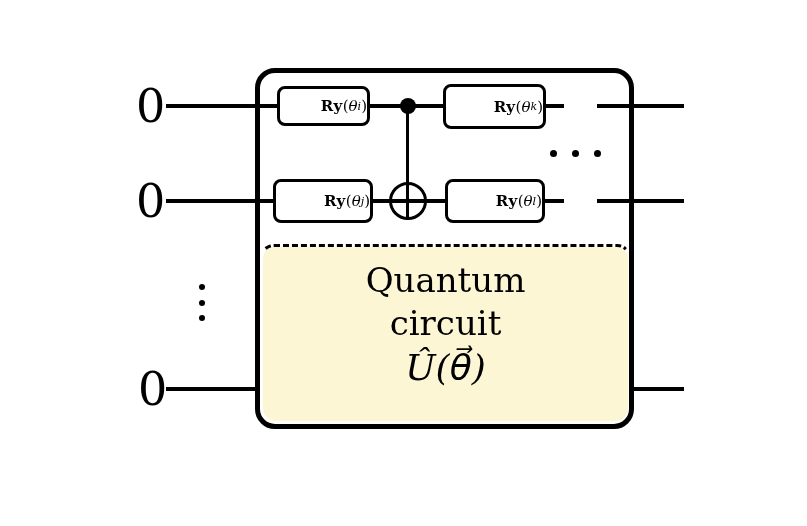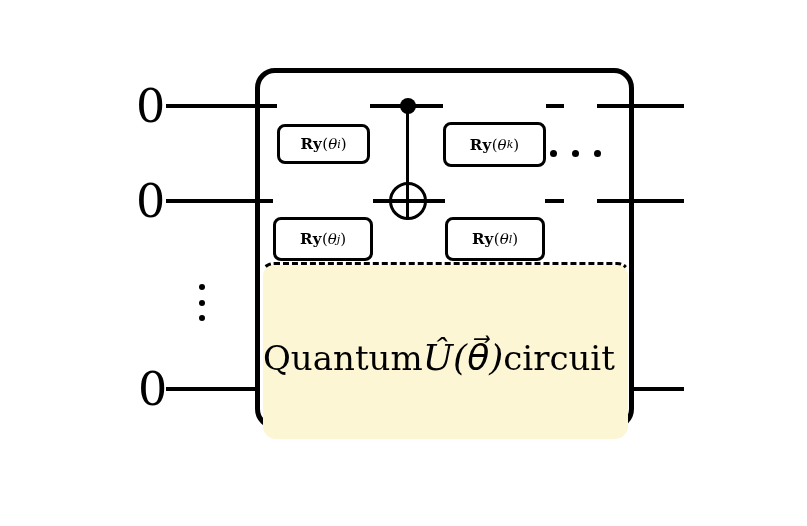--- a/index.html
+++ b/index.html
@@ -24,32 +24,32 @@
     width: 379px; height: 361px;
     border: 5px solid var(--ink);
     border-radius: 20px;
     background: #ffffff;
     z-index: 1;
   }
 
   
   .ansatz-region {
     position: absolute;
-    left: 260px; top: 262px;
+    left: 260px; top: 244px;
     width: 371px; height: 180px;
     background: var(--regionFill);
     background-clip: padding-box;
     border: 3px dashed var(--ink);
     border-left-color: transparent;
     border-right-color: transparent;
     border-bottom-color: transparent;
     border-radius: 14px 14px 16px 16px;
     z-index: 2;
     display: flex;
-    flex-direction: row;
+    flex-direction: column;
     align-items: center;
     padding-top: 12px;
     text-align: center;
   }
   .region-line { font-size: 34px; line-height: 43px; color: var(--ink); }
   .region-line.math { font-style: italic; font-size: 36px; line-height: 46px; }
 
   
   .wire {
     position: absolute;
@@ -60,25 +60,24 @@
 
   
   .gate {
     position: absolute;
     background: var(--gateFill);
     border: 3px solid var(--ink);
     border-radius: 8px;
     z-index: 5;
     display: flex;
     align-items: center;
-    justify-content: center;
+    justify-content: flex-end;
     font-size: 15px;
     color: var(--ink);
     white-space: nowrap;
-    margin-top: 38px;
   }
   .gate .gb { font-weight: bold; letter-spacing: 0.5px; }
   .gate .gi { font-style: italic; }
   .gate sub { font-size: 11px; font-style: italic; line-height: 1; }
   .g1 { left: 277px; top: 86px;  width: 93px;  height: 40px; }
   .g2 { left: 273px; top: 179px; width: 100px; height: 44px; }
   .g3 { left: 443px; top: 84px;  width: 103px; height: 45px; }
   .g4 { left: 445px; top: 179px; width: 100px; height: 44px; }
 
   
@@ -141,22 +140,22 @@
 </style>
 </head>
 <body>
 
 <div class="canvas">
 
   <div class="circuit-box"></div>
 
   <div class="ansatz-region">
     <div class="region-line">Quantum</div>
+    <div class="region-line">circuit</div>
     <div class="region-line math">Û(θ⃗)</div>
-    <div class="region-line">circuit</div>
   </div>
 
   <div class="qubit-label q1">0</div>
   <div class="qubit-label q2">0</div>
   <div class="qubit-label q3">0</div>
 
   <div class="wire" style="left:166px; top:104px; width:111px;"></div>
   <div class="wire" style="left:370px; top:104px; width:73px;"></div>
   <div class="wire" style="left:546px; top:104px; width:18px;"></div>
   <div class="wire" style="left:597px; top:104px; width:87px;"></div>

